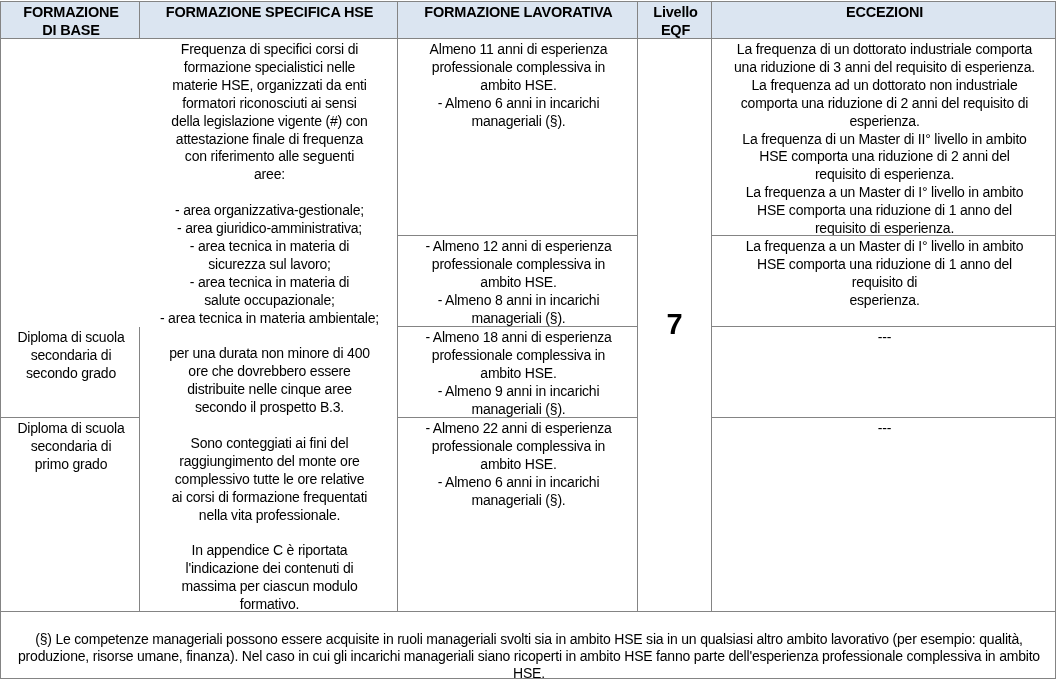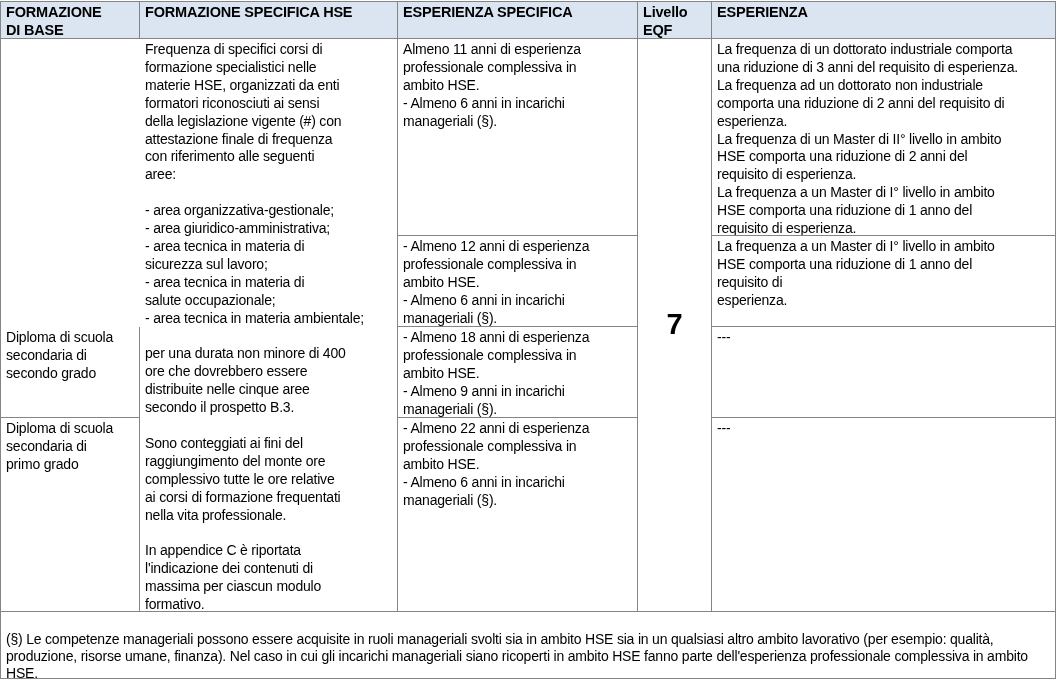--- a/index.html
+++ b/index.html
@@ -27,20 +27,21 @@
   }
   .cell{
     border-right:1px solid var(--border);
     border-bottom:1px solid var(--border);
     padding:2px 3px 0 5px;
     font-size:14px;
     letter-spacing:-0.2px;
     line-height:17.9px;
     white-space:pre-line;
     overflow:hidden;
+    text-align:center;
   }
   .hdr{
     background:var(--hdr-bg);
     font-weight:bold;
     font-size:14.5px;
     line-height:17.5px;
   }
   .eqf-cell{
     display:flex;
     align-items:center;
@@ -56,24 +57,24 @@
   .footer-cell .note{white-space:normal;}
 </style>
 </head>
 <body>
 
 <div class="doc-table">
 
   <div class="cell hdr" style="grid-area:1/1/2/2">FORMAZIONE
 DI BASE</div>
   <div class="cell hdr" style="grid-area:1/2/2/3">FORMAZIONE SPECIFICA HSE</div>
-  <div class="cell hdr" style="grid-area:1/3/2/4">ESPERIENZA SPECIFICA</div>
+  <div class="cell hdr" style="grid-area:1/3/2/4">FORMAZIONE LAVORATIVA</div>
   <div class="cell hdr" style="grid-area:1/4/2/5">Livello
 EQF</div>
-  <div class="cell hdr" style="grid-area:1/5/2/6">ESPERIENZA</div>
+  <div class="cell hdr" style="grid-area:1/5/2/6">ECCEZIONI</div>
 
   <div class="cell" style="grid-area:4/1/5/2">Diploma di scuola
 secondaria di
 secondo grado</div>
   <div class="cell" style="grid-area:5/1/6/2">Diploma di scuola
 secondaria di
 primo grado</div>
 
   <div class="cell" style="grid-area:2/2/6/3">Frequenza di specifici corsi di
 formazione specialistici nelle
@@ -109,21 +110,21 @@
 formativo.</div>
 
   <div class="cell" style="grid-area:2/3/3/4">Almeno 11 anni di esperienza
 professionale complessiva in
 ambito HSE.
 - Almeno 6 anni in incarichi
 manageriali (§).</div>
   <div class="cell" style="grid-area:3/3/4/4">- Almeno 12 anni di esperienza
 professionale complessiva in
 ambito HSE.
-- Almeno 6 anni in incarichi
+- Almeno 8 anni in incarichi
 manageriali (§).</div>
   <div class="cell" style="grid-area:4/3/5/4">- Almeno 18 anni di esperienza
 professionale complessiva in
 ambito HSE.
 - Almeno 9 anni in incarichi
 manageriali (§).</div>
   <div class="cell" style="grid-area:5/3/6/4">- Almeno 22 anni di esperienza
 professionale complessiva in
 ambito HSE.
 - Almeno 6 anni in incarichi

